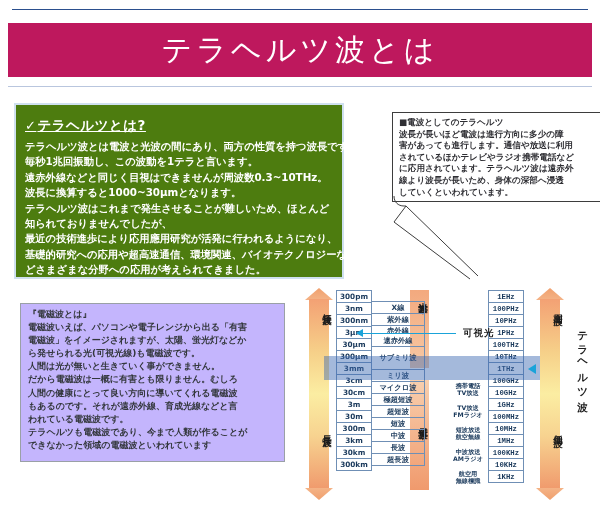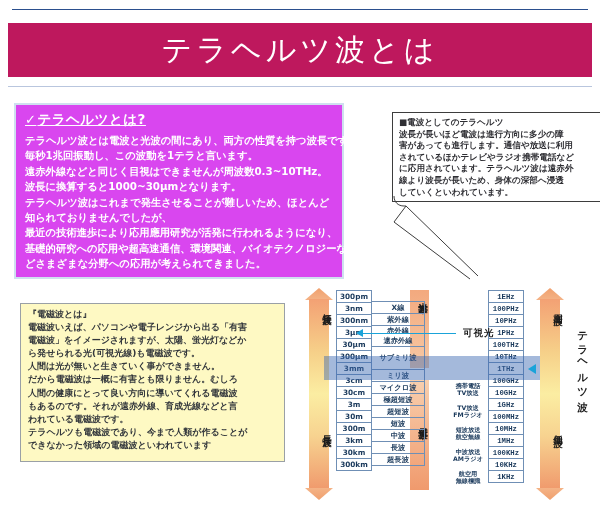--- a/index.html
+++ b/index.html
@@ -17,43 +17,43 @@
   }
   #header-title{
     color:#ffffff;font-size:30px;letter-spacing:4px;font-weight:500;
     white-space:nowrap;
   }
   #header-underline{position:absolute;left:8px;top:86px;width:584px;height:1px;background:#b9c6de;}
 
   
   #green-panel{
     position:absolute;left:14px;top:103px;width:330px;height:176px;
-    background:#d946ef;border:2px solid #cfe0ef;box-sizing:border-box;
-    padding:6px 8px 4px 9px;
+    background:#4d7c0f;border:2px solid #cfe0ef;box-sizing:border-box;
+    padding:12px 8px 4px 9px;
   }
   #green-heading{
     color:#ffffff;font-size:13.5px;font-weight:bold;
     text-decoration:underline;margin-bottom:4px;letter-spacing:.5px;
   }
   #green-heading .chk{text-decoration:none;font-size:13px;margin-right:1px;}
   .gp-line{color:#ffffff;font-size:10.3px;font-weight:bold;line-height:15.4px;white-space:nowrap;}
 
   
   #callout{
     position:absolute;left:392px;top:112px;width:221px;height:90px;
     border:1px solid #3d3d3d;border-radius:0;background:#ffffff;
     box-sizing:border-box;padding:4px 5px 3px 6px;
   }
   .co-line{color:#2f2f34;font-size:8.6px;font-weight:bold;line-height:11.6px;white-space:nowrap;}
   #callout-tail{position:absolute;left:392px;top:196px;width:120px;height:84px;pointer-events:none;}
 
   
   #info-box{
     position:absolute;left:20px;top:303px;width:265px;height:159px;
-    border:1px solid #9aa0a6;background:#fef9c3;box-sizing:border-box;
+    border:1px solid #9aa0a6;background:#c4b5fd;box-sizing:border-box;
     padding:4px 5px 3px 7px;
   }
   .ib-line{color:#33373c;font-size:9px;font-weight:bold;line-height:13.1px;white-space:nowrap;}
 
   
   #spectrum{position:absolute;left:300px;top:288px;width:296px;height:212px;}
 
   .arrowcol{position:absolute;width:28px;top:0;height:212px;}
   .arrow-shaft{position:absolute;left:4px;top:11px;width:20px;height:190px;}
   .arrow-head{position:absolute;left:0;width:28px;height:12px;}

